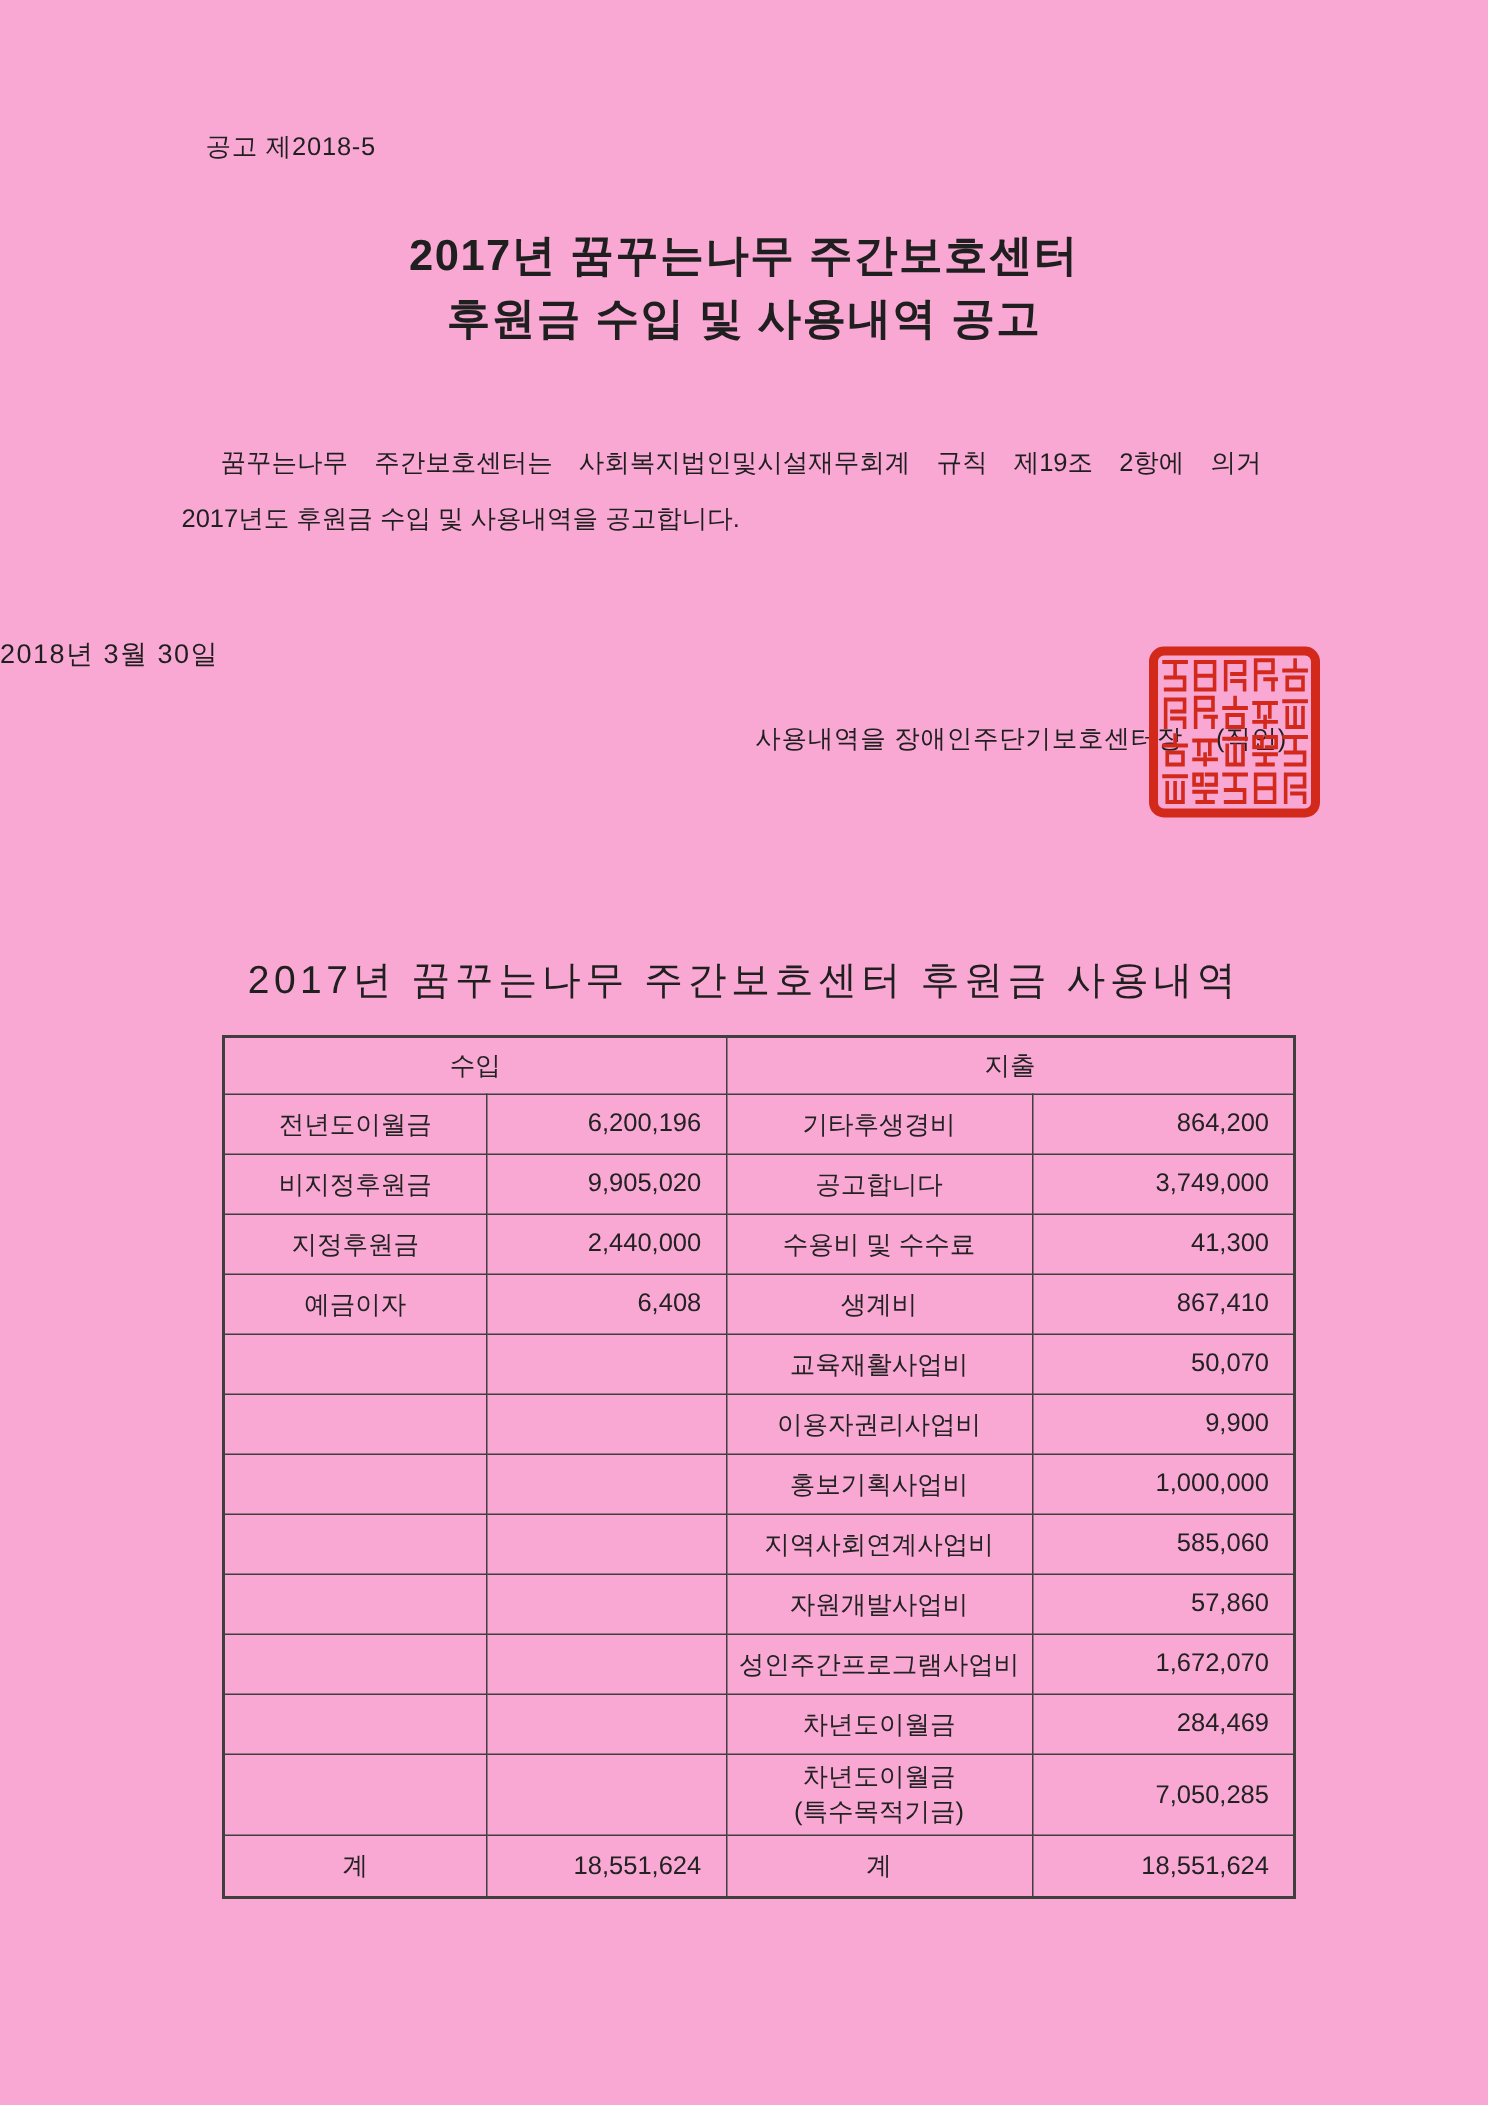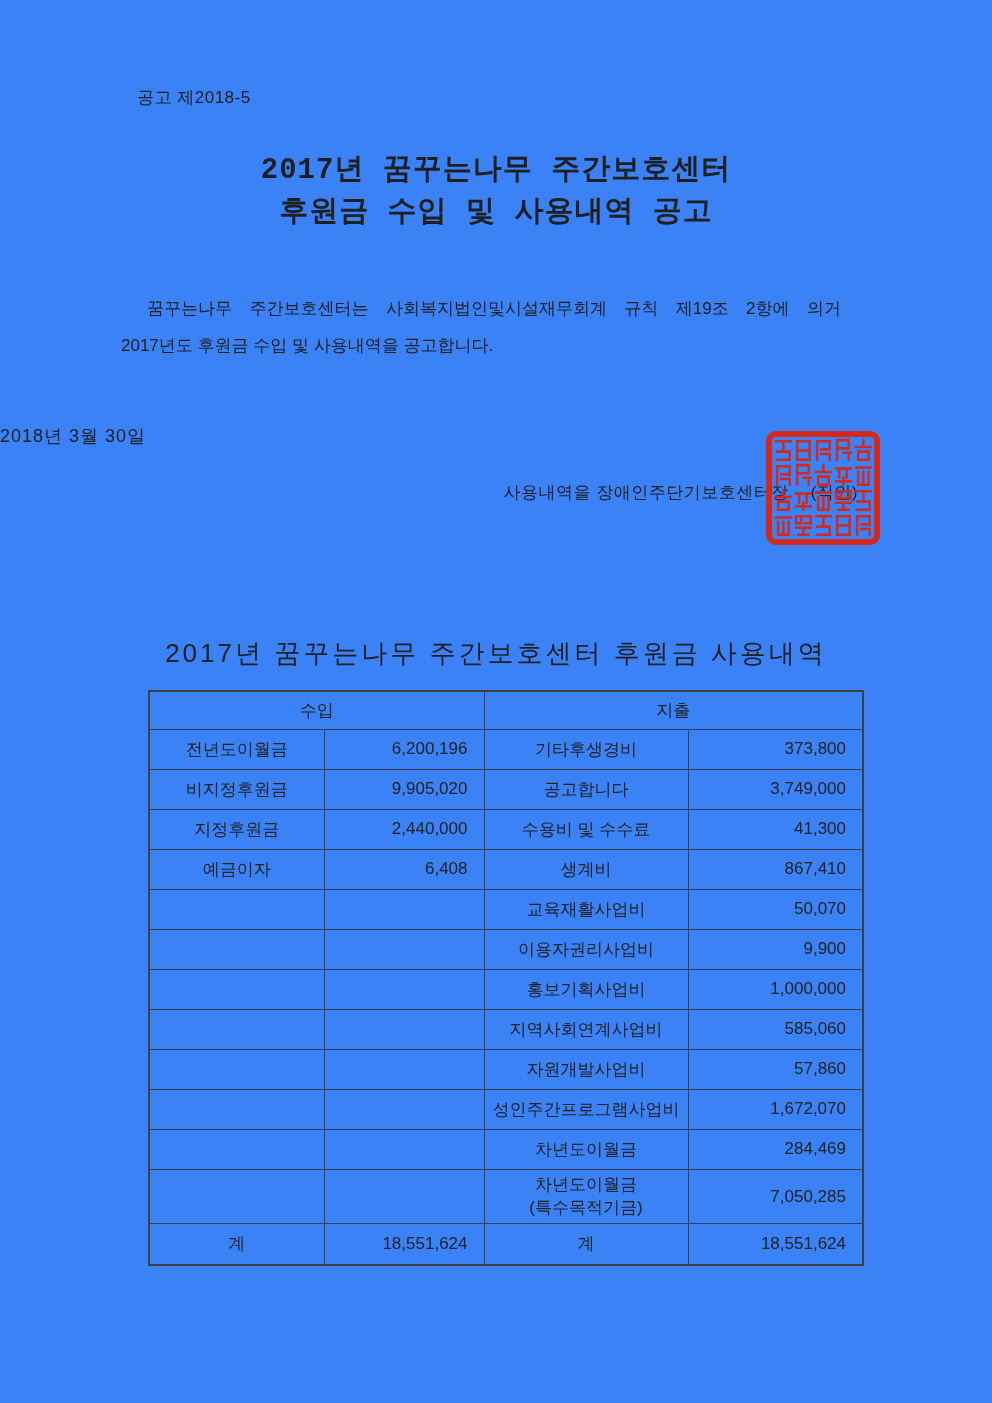--- a/index.html
+++ b/index.html
@@ -1,33 +1,33 @@
 <!DOCTYPE html>
 <html><head>
 <meta charset="utf-8">
 <style>
   * { margin:0; padding:0; box-sizing:border-box; }
   html,body { background:#888; }
   .page {
     position:relative;
     width:992px; height:1403px;
     margin:0 auto;
-    background:#3b82f6;
+    background:#f9a8d4;
     font-family:"Liberation Sans","DejaVu Sans",sans-serif;
     color:#1f1f1f;
     overflow:hidden;
   }
   .notice-number {
     position:absolute; left:137px; top:86px;
     font-size:17px; letter-spacing:0.5px;
   }
   .doc-title {
     position:absolute; left:0; top:150px; width:100%;
     text-align:center; font-size:29px; font-weight:bold;
-    line-height:42px; letter-spacing:1px;font-family:Liberation Mono, monospace;
+    line-height:42px; letter-spacing:1px;
   }
   .body-para {
     position:absolute; left:121px; top:290px; width:720px;
     font-size:17px; line-height:37px;
   }
   .body-line1 {
     padding-left:26px;
     text-align:justify;
     text-align-last:justify;
   }
@@ -129,21 +129,21 @@
     </colgroup>
     <tbody>
         <tr>
       <th colspan="2">수입</th>
       <th colspan="2">지출</th>
     </tr>
     <tr>
       <td class="item">전년도이월금</td>
       <td class="amount">6,200,196</td>
       <td class="item">기타후생경비</td>
-      <td class="amount">373,800</td>
+      <td class="amount">864,200</td>
     </tr>
     <tr>
       <td class="item">비지정후원금</td>
       <td class="amount">9,905,020</td>
       <td class="item">공고합니다</td>
       <td class="amount">3,749,000</td>
     </tr>
     <tr>
       <td class="item">지정후원금</td>
       <td class="amount">2,440,000</td>

